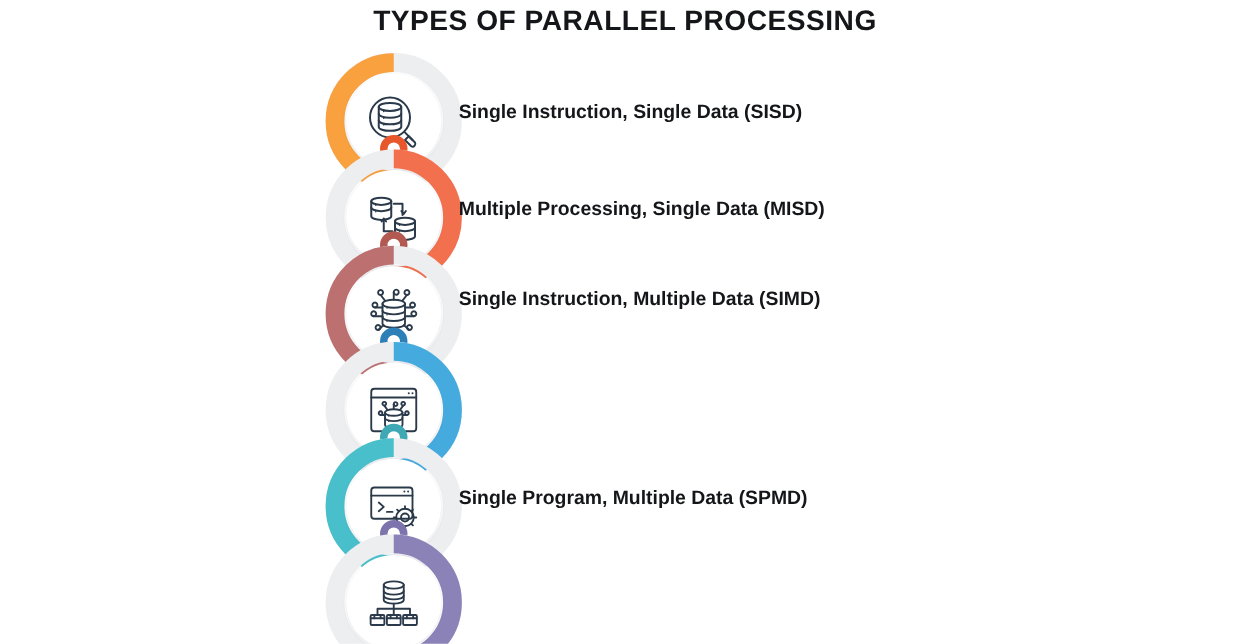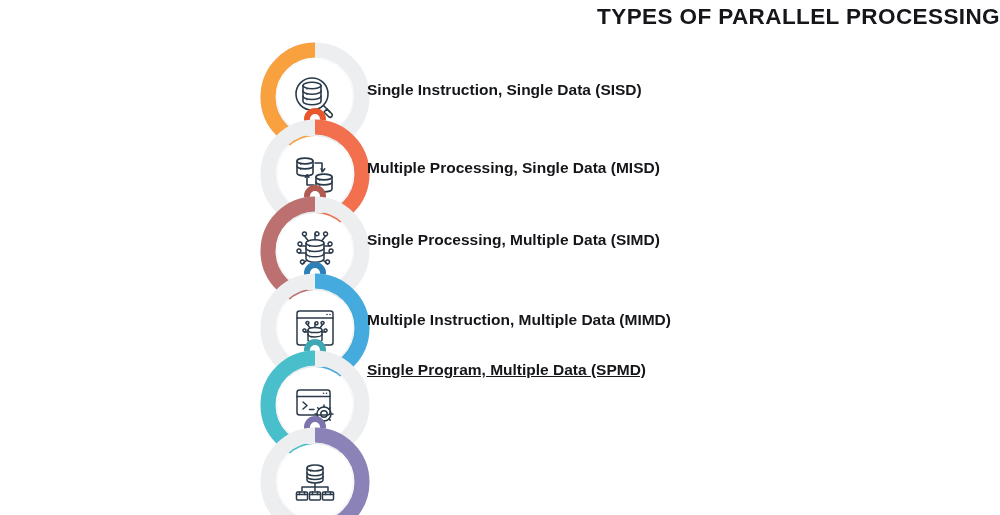--- a/index.html
+++ b/index.html
@@ -19,21 +19,21 @@
     position: absolute;
     inset: 0;
     background: #ffffff;
   }
 
   #page-title {
     position: absolute;
     top: 4px;
     left: 0;
     width: 1000px;
-    text-align: right;
+    text-align: center;
     font-size: 22.5px;
     font-weight: bold;
     letter-spacing: 0.4px;
     color: #15161a;
     font-family: "Liberation Sans", sans-serif;
   }
 
   
   #chain {
     position: absolute;
@@ -295,17 +295,16 @@
           <path d="M31.5 36.6 h11"></path>
           <path d="M34.5 34 v2.6 M39.5 34 v2.6"></path>
         </svg>
       </div>
     </div>
 
   </div>
 
   <div class="label" style="top:81px;">Single Instruction, Single Data (SISD)</div>
   <div class="label" style="top:159px;">Multiple Processing, Single Data (MISD)</div>
-  <div class="label" style="top:231px;">Single Processing, Multiple Data (SIMD)</div>
-  <div class="label" style="top:311px;">Multiple Instruction, Multiple Data (MIMD)</div>
-  <div class="label" style="top:361px;text-decoration:underline;">Single Program, Multiple Data (SPMD)</div>
+  <div class="label" style="top:231px;">Single Instruction, Multiple Data (SIMD)</div>
+  <div class="label" style="top:390px;">Single Program, Multiple Data (SPMD)</div>
 
 </div>
 
 </body></html>

